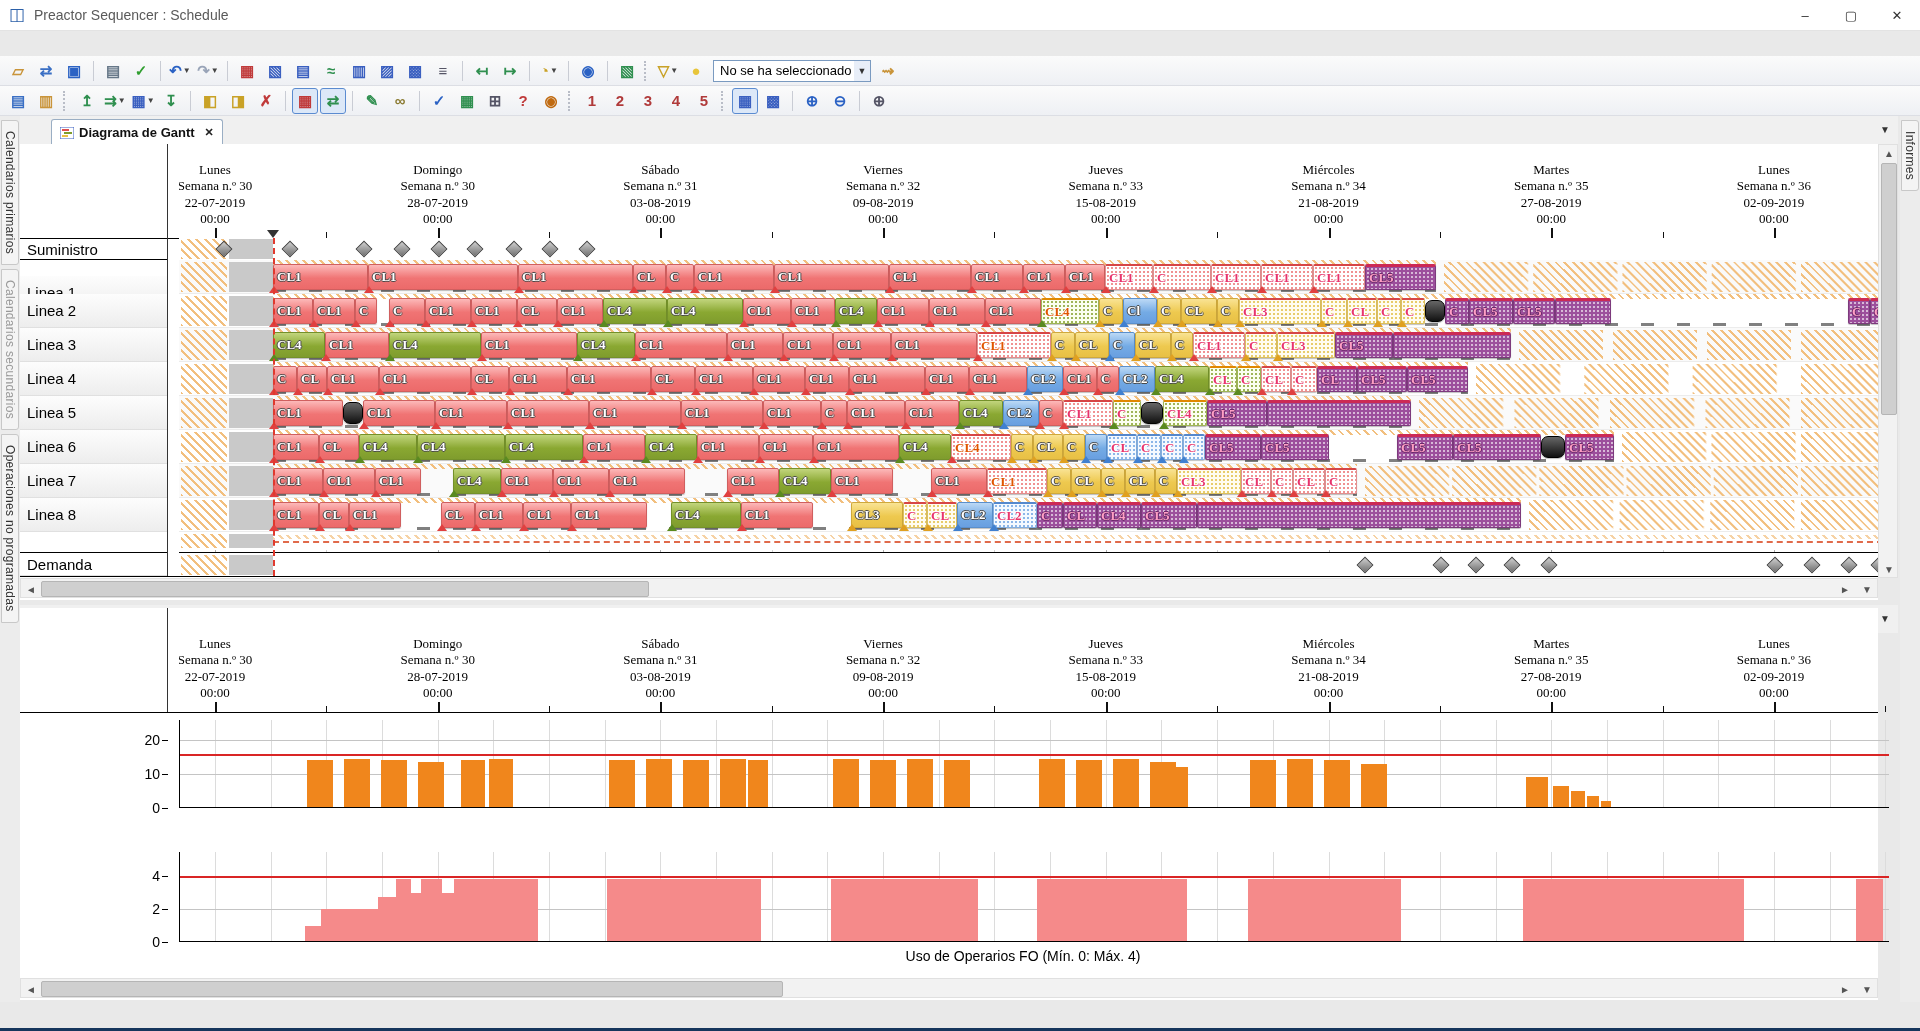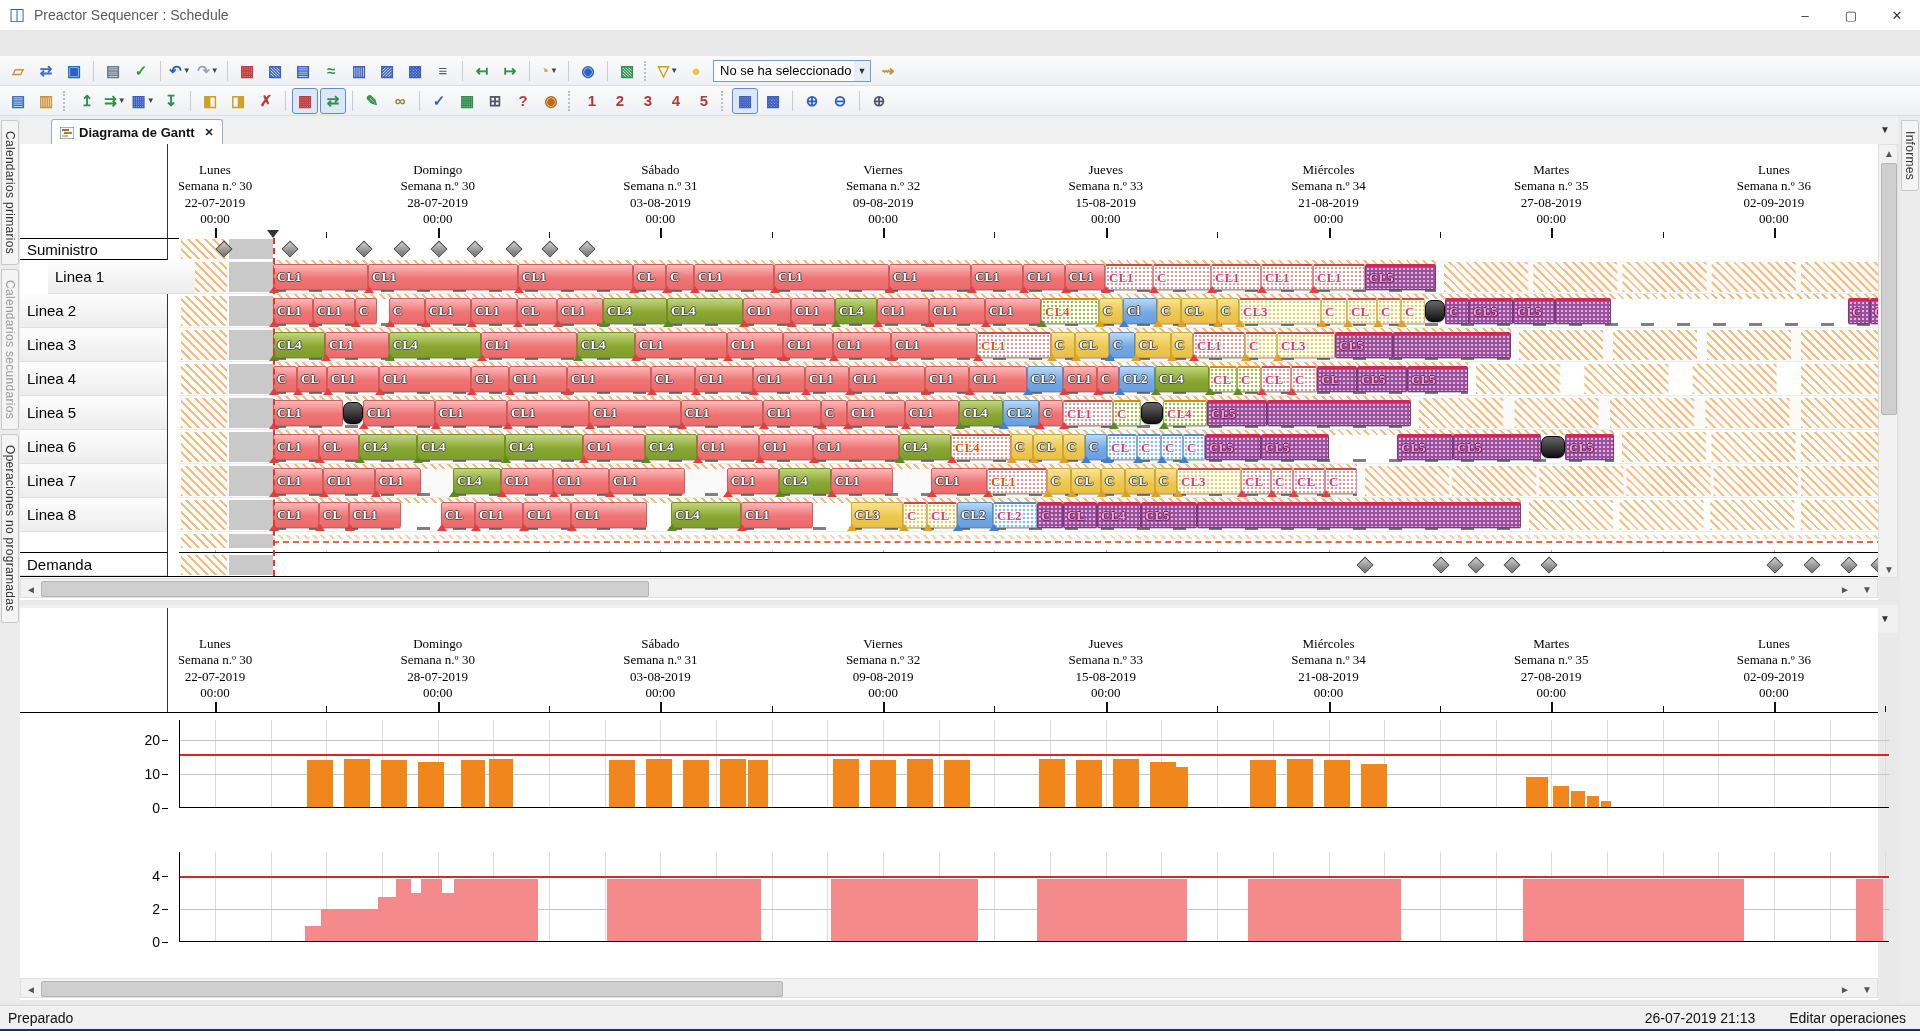--- a/index.html
+++ b/index.html
@@ -1189,21 +1189,21 @@
           <div class="diamond" style="left: 1327px; top: 6px;"></div>
           <div class="diamond" style="left: 1364px; top: 6px;"></div>
           <div class="diamond" style="left: 1590px; top: 6px;"></div>
           <div class="diamond" style="left: 1627px; top: 6px;"></div>
           <div class="diamond" style="left: 1664px; top: 6px;"></div>
           <div class="diamond" style="left: 1694px; top: 6px;"></div>
         </div>
         <div class="nowline" style="left: 94px; top: 0px; height: 338px;"></div>
       </div>
       <div class="rowlabel plain" style="top: 94px; height: 22px; border-top: 1px solid rgb(0, 0, 0); border-bottom: 1px solid rgb(0, 0, 0); font-size: 15px;">Suministro</div>
-      <div class="rowlabel" style="top: 116px; height: 34px; margin-left: 28px;">Linea 1</div>
+      <div class="rowlabel" style="top: 132px; height: 34px;">Linea 1</div>
       <div class="rowlabel" style="top: 150px; height: 34px;">Linea 2</div>
       <div class="rowlabel" style="top: 184px; height: 34px;">Linea 3</div>
       <div class="rowlabel" style="top: 218px; height: 34px;">Linea 4</div>
       <div class="rowlabel" style="top: 252px; height: 34px;">Linea 5</div>
       <div class="rowlabel" style="top: 286px; height: 34px;">Linea 6</div>
       <div class="rowlabel" style="top: 320px; height: 34px;">Linea 7</div>
       <div class="rowlabel" style="top: 354px; height: 34px;">Linea 8</div>
       <div class="rowlabel plain" style="top: 408px; height: 24px; border-top: 1px solid rgb(0, 0, 0); font-size: 15px;">Demanda</div>
       <div class="hdivider" style="top: 432px;"></div>
     </div>
@@ -1425,29 +1425,23 @@
         <div class="redline" style="left: 0px; top: 24px; width: 1710px;"></div>
         <div class="axis" style="left: 0px; top: 0px; width: 1px; height: 90px;"></div>
         <div class="axis" style="left: 0px; top: 89px; width: 1710px; height: 2px;"></div>
       </div>
       <div class="ylab" style="left: 106px; top: 268px;">4</div>
       <div style="position: absolute; left: 142px; top: 268px; width: 6px; height: 1px; background: rgb(0, 0, 0);"></div>
       <div class="ylab" style="left: 106px; top: 301px;">2</div>
       <div style="position: absolute; left: 142px; top: 301px; width: 6px; height: 1px; background: rgb(0, 0, 0);"></div>
       <div class="ylab" style="left: 106px; top: 334px;">0</div>
       <div style="position: absolute; left: 142px; top: 334px; width: 6px; height: 1px; background: rgb(0, 0, 0);"></div>
+      <div class="caption" style="top: 340px;">Uso de Operarios FO (Mín. 0: Máx. 4)</div>
     </div>
   <div class="hscroll" style="top:978px;">
     <div class="sbtn" style="left:2px;">◄</div>
     <div class="hthumb" style="left:20px;width:740px;"></div>
     <div class="sbtn" style="right:24px;">►</div>
     <div class="sbtn" style="right:2px;">▼</div>
   </div>
 
-  <div id="statusbar">
-    <span style="margin-left:8px;">Preparado</span>
-    <span id="status-right">
-      <span>26-07-2019 21:13</span>
-      <span>Editar operaciones</span>
-    </span>
-  </div>
 
 </div>
 
 </body></html>

